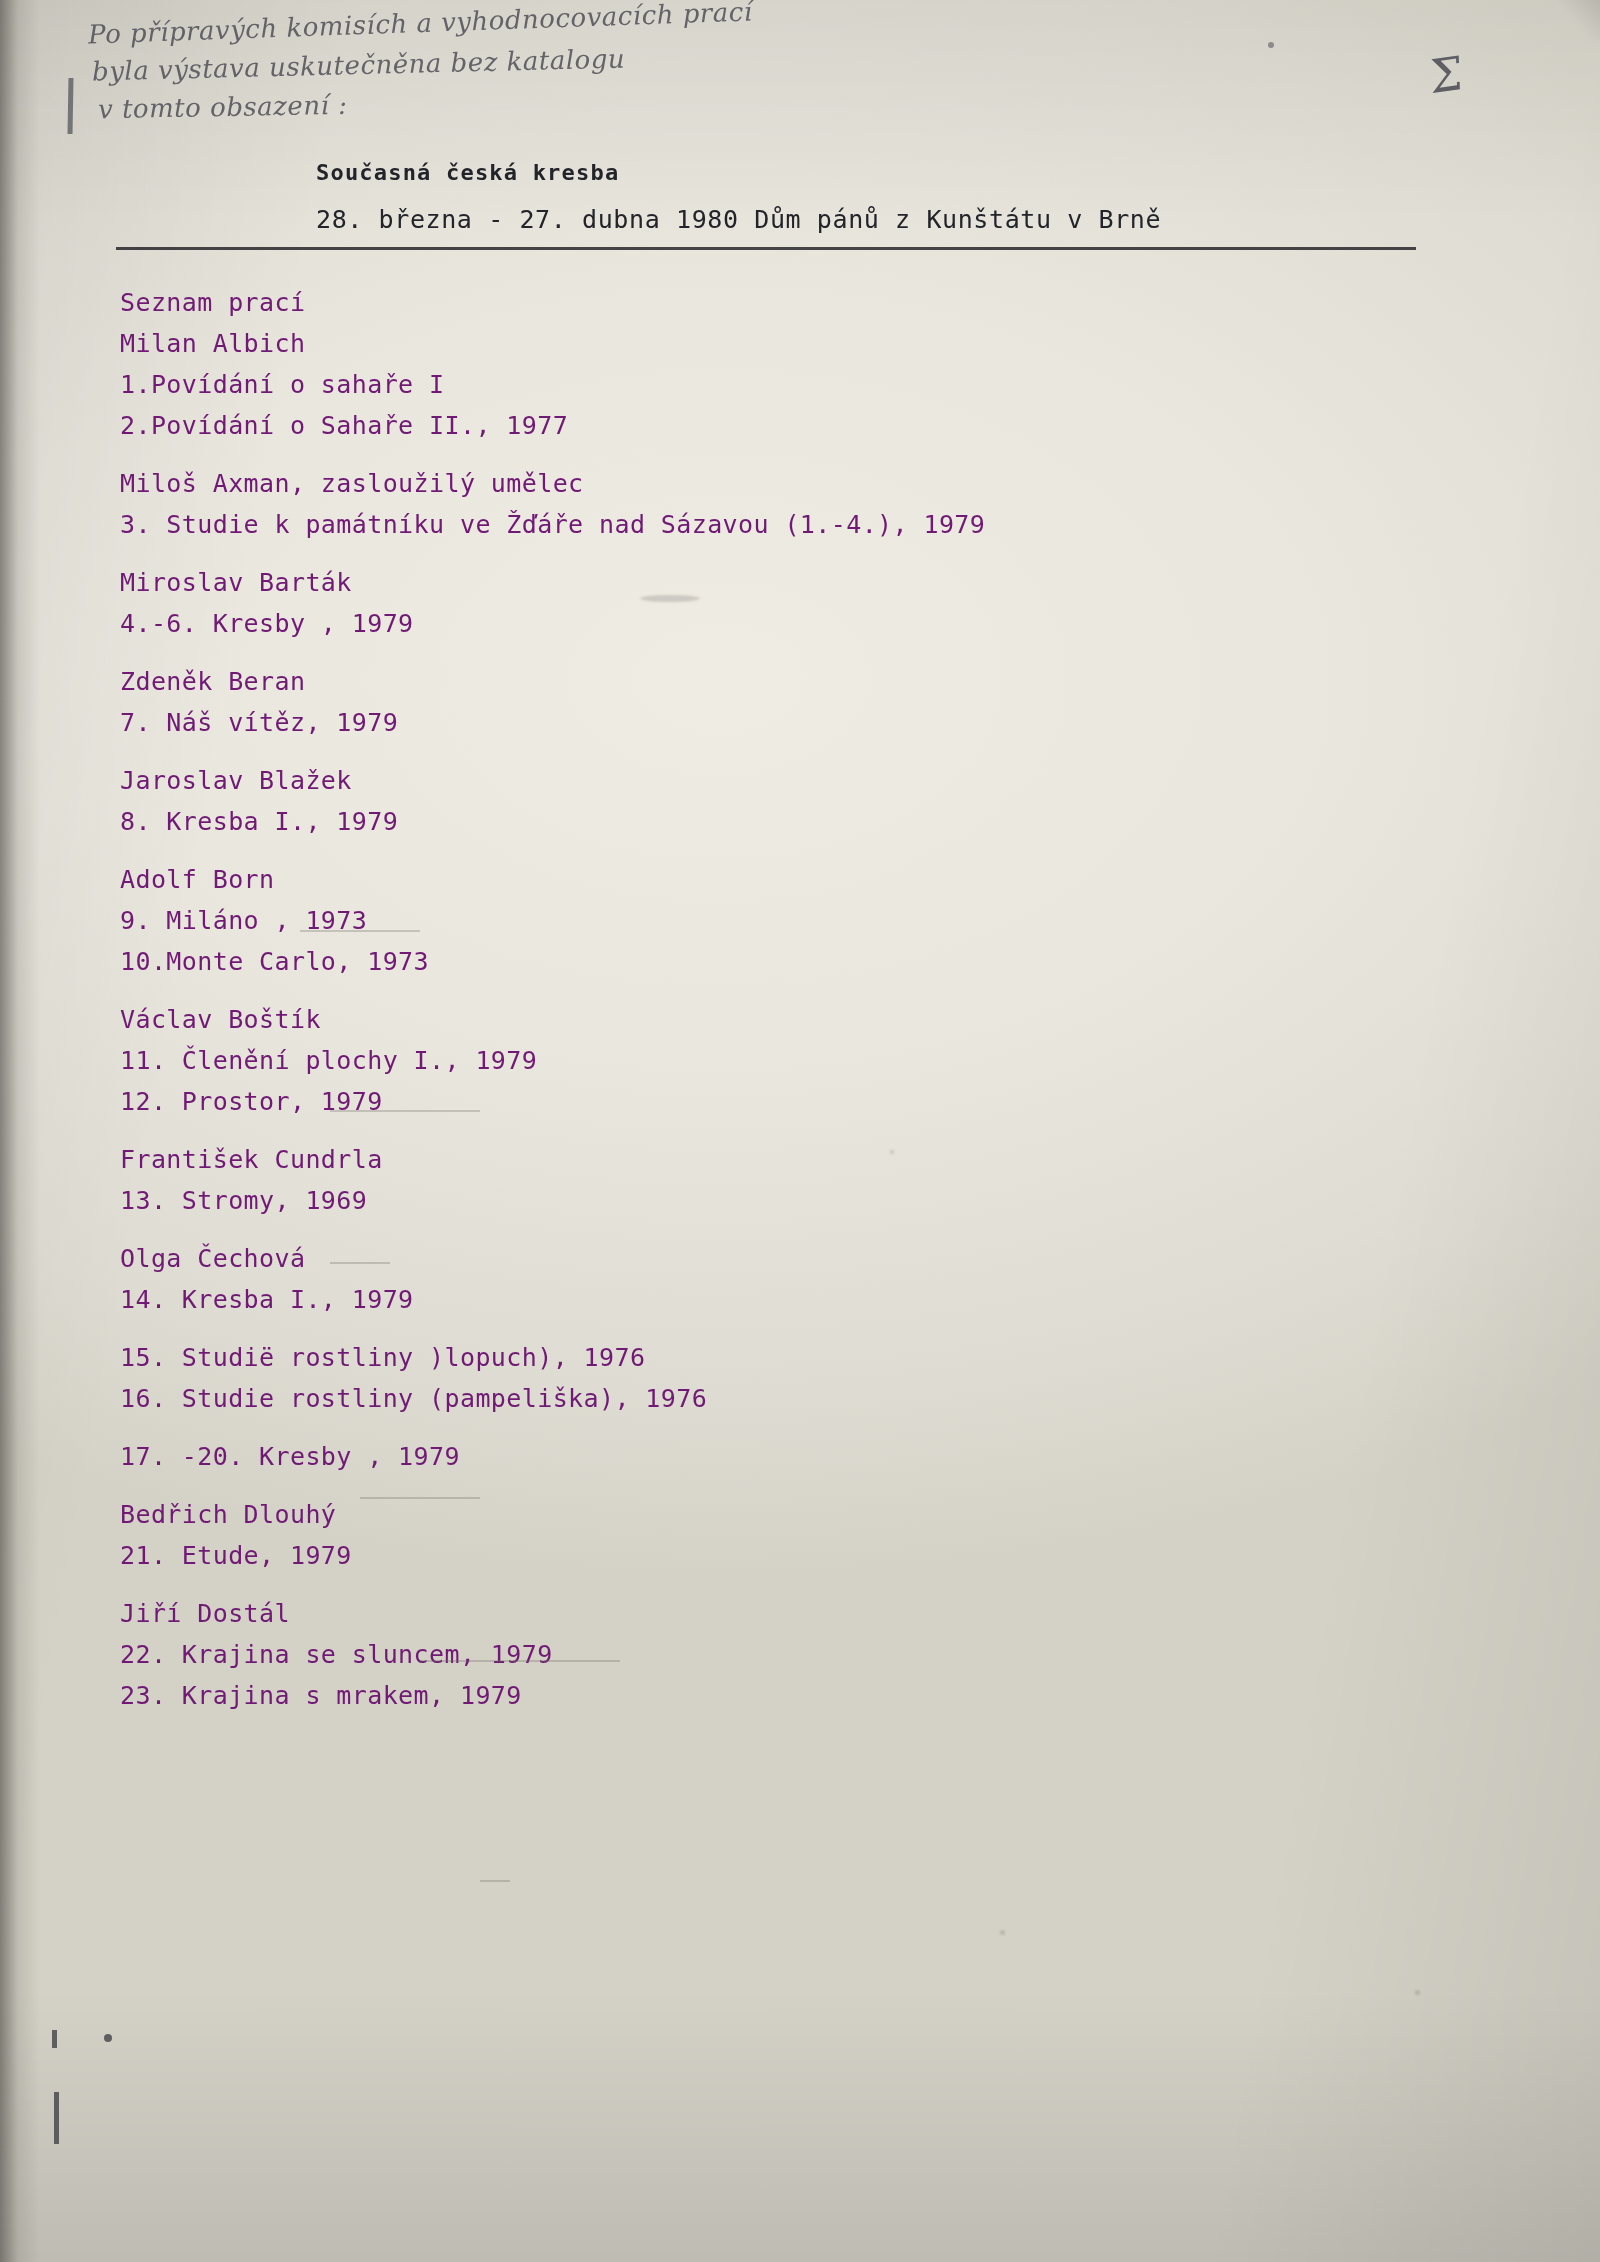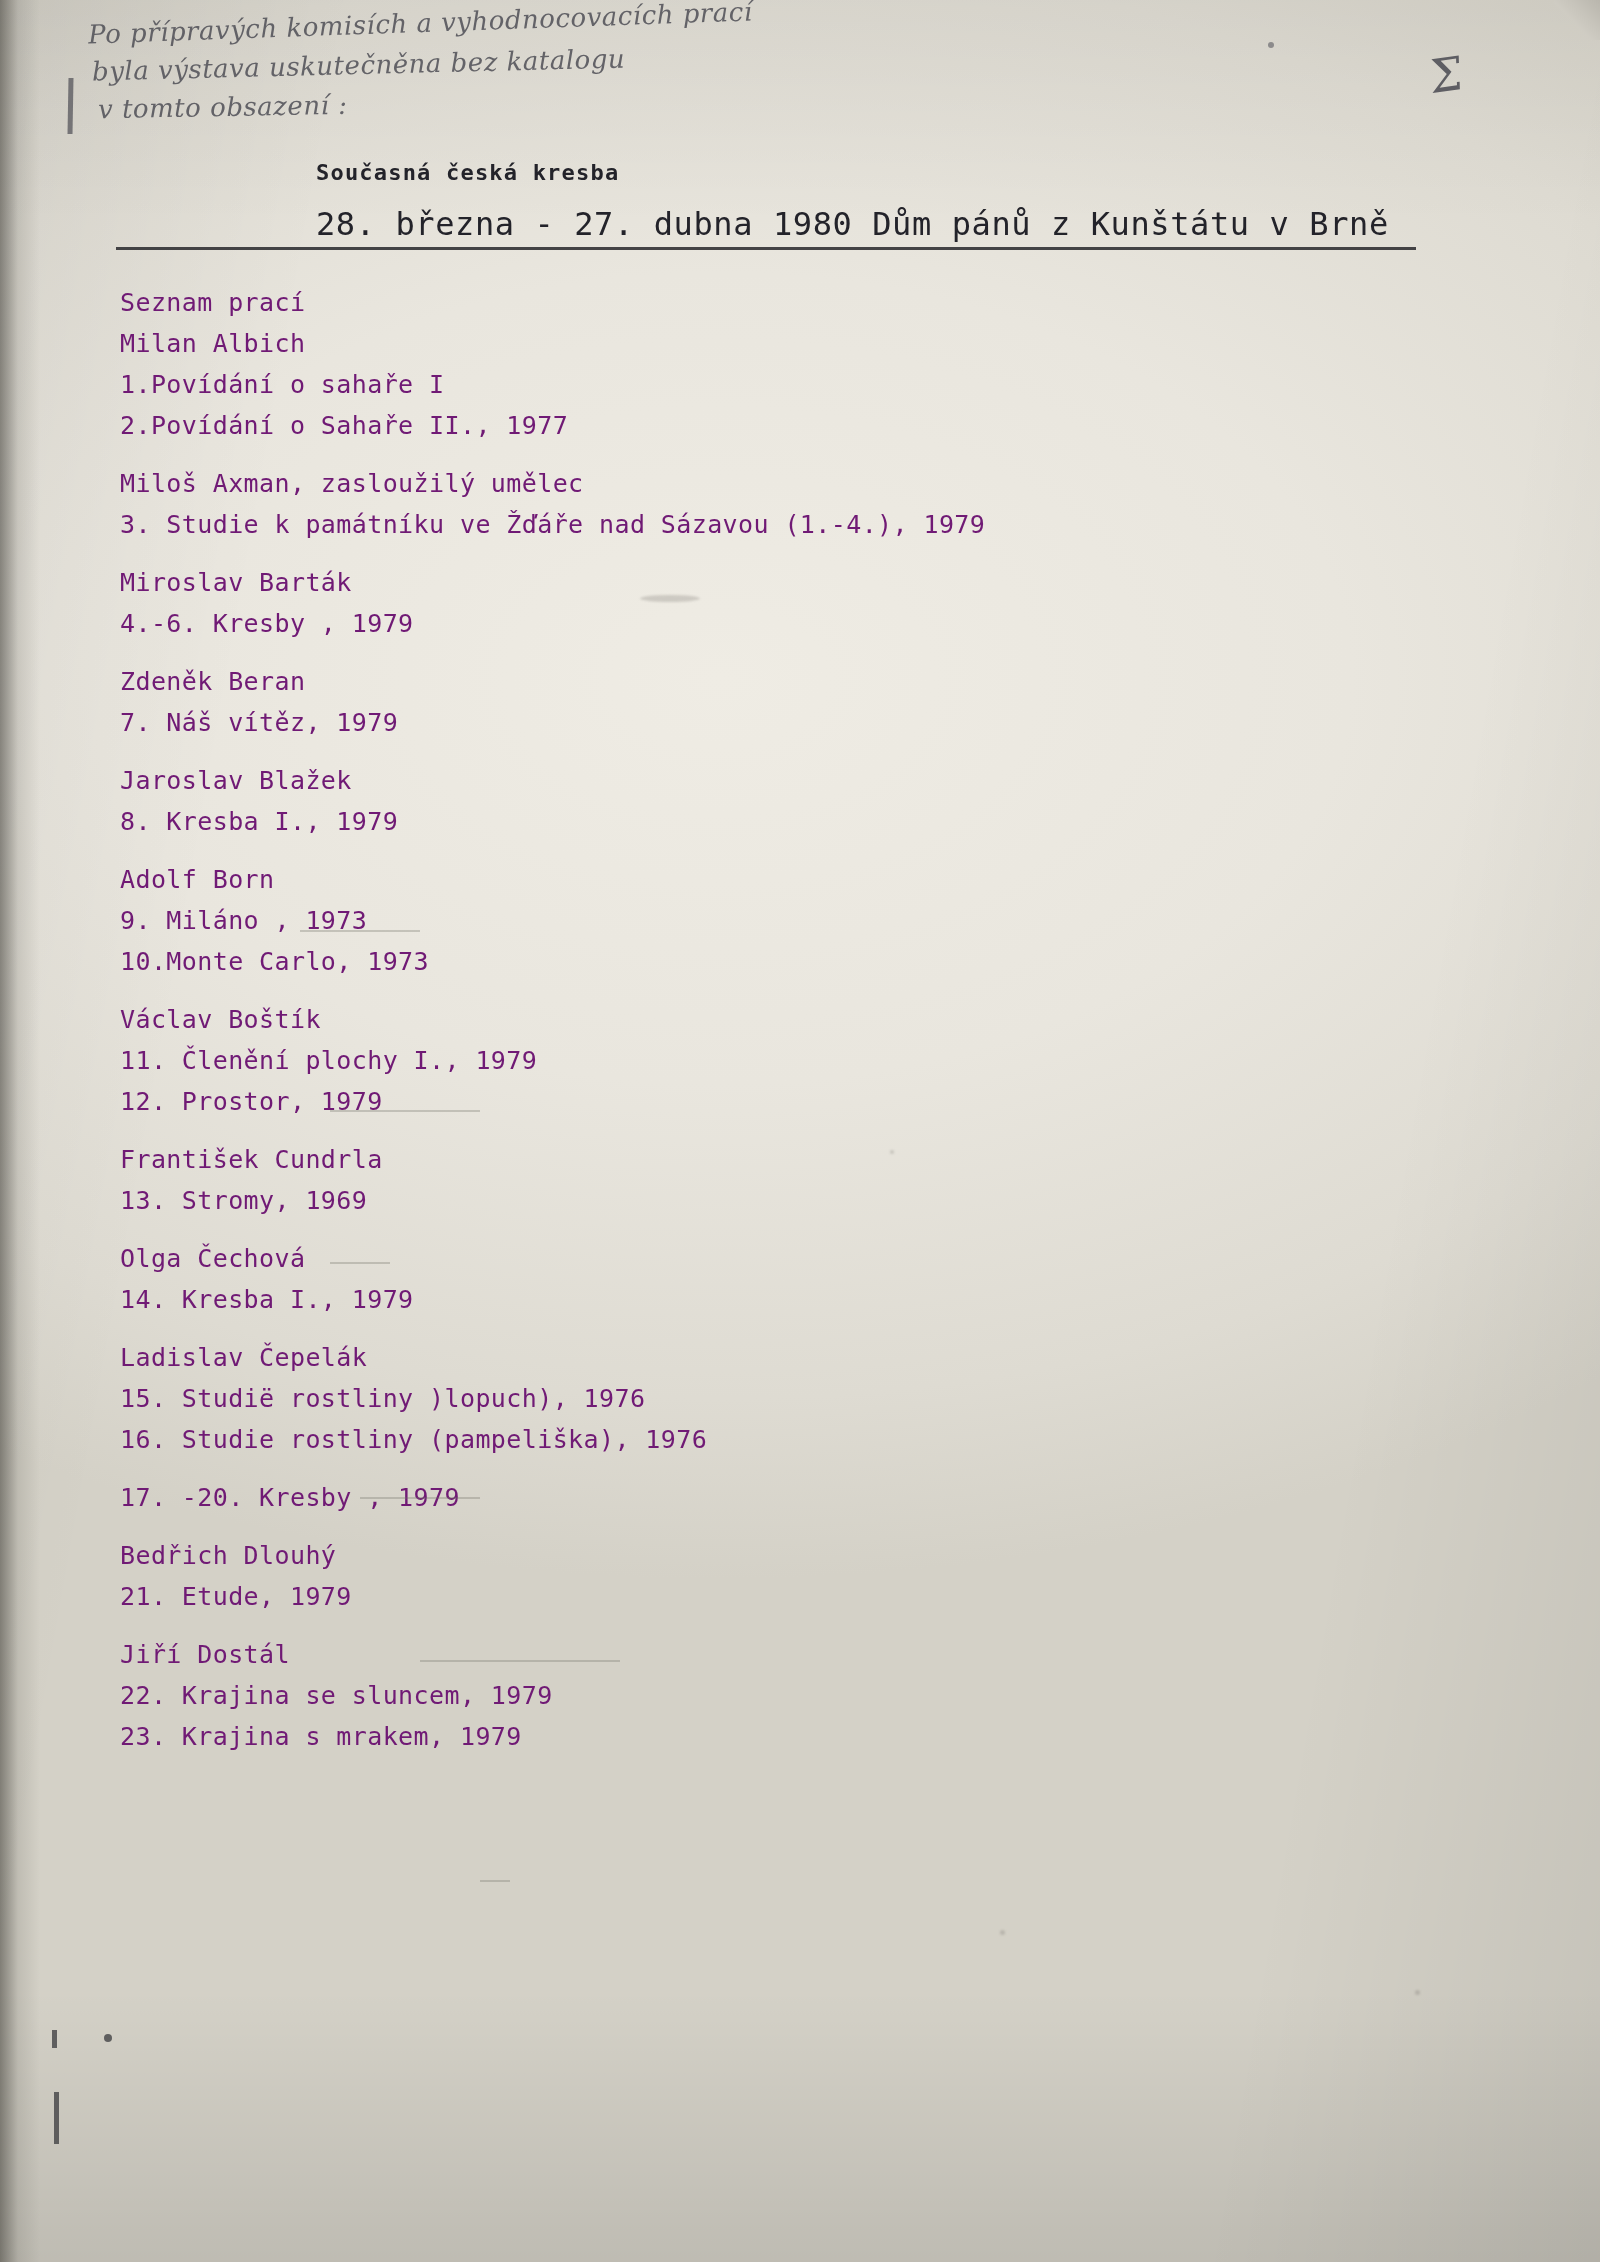--- a/index.html
+++ b/index.html
@@ -97,21 +97,21 @@
   .title {
     position: absolute;
     left: 316px; top: 160px;
     font-size: 22px;
     letter-spacing: 1.2px;
     font-weight: 700;
   }
   .subtitle {
     position: absolute;
     left: 316px; top: 205px;
-    font-size: 32px;
+    font-size: 25px;
     letter-spacing: 0.6px;
     white-space: nowrap;
   }
   .rule {
     position: absolute;
     left: 116px; top: 247px;
     width: 1300px;
     height: 3px;
     background: #2c2c30;
     opacity: 0.88;
@@ -213,21 +213,20 @@
           </div>
           <div class="group">
             <div class="line artist">František Cundrla</div>
             <div class="line work">13. Stromy, 1969</div>
           </div>
           <div class="group">
             <div class="line artist">Olga Čechová</div>
             <div class="line work">14. Kresba I., 1979</div>
           </div>
           <div class="group">
-            <div class="line artist">Ladislav Čepelák</div>
             <div class="line work">15. Studië rostliny )lopuch), 1976</div>
             <div class="line work">16. Studie rostliny (pampeliška), 1976</div>
           </div>
           <div class="group">
             <div class="line work">17. -20. Kresby , 1979</div>
           </div>
           <div class="group">
             <div class="line artist">Bedřich Dlouhý</div>
             <div class="line work">21. Etude, 1979</div>
           </div>

